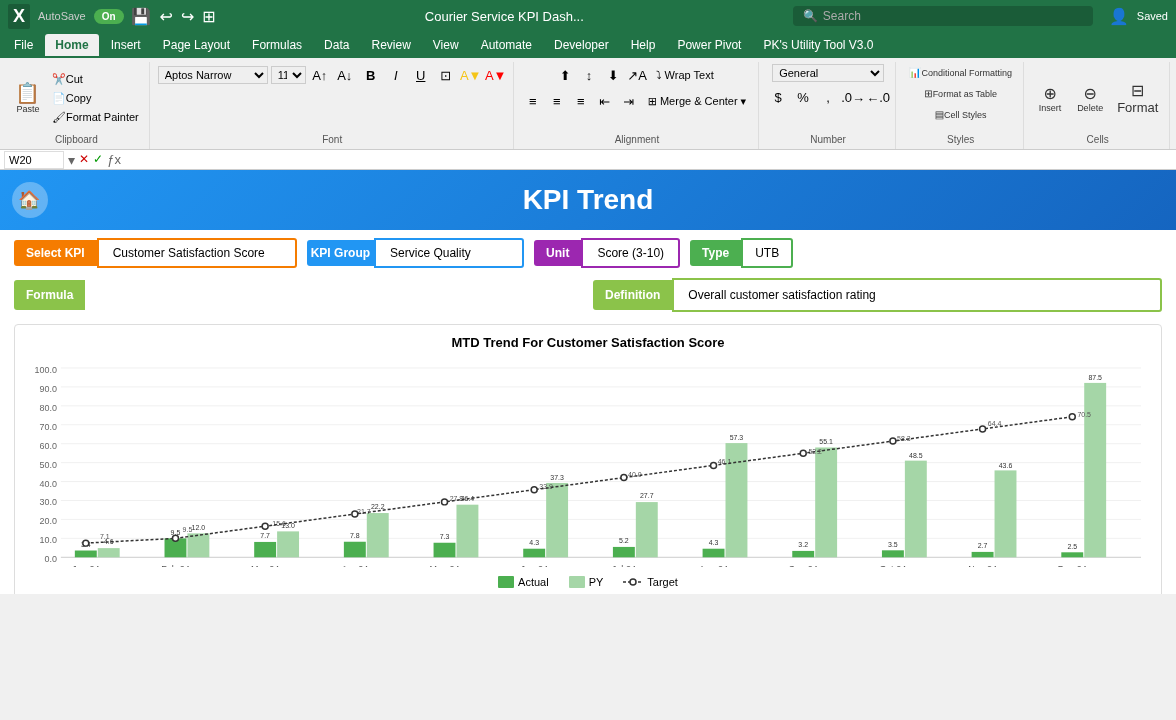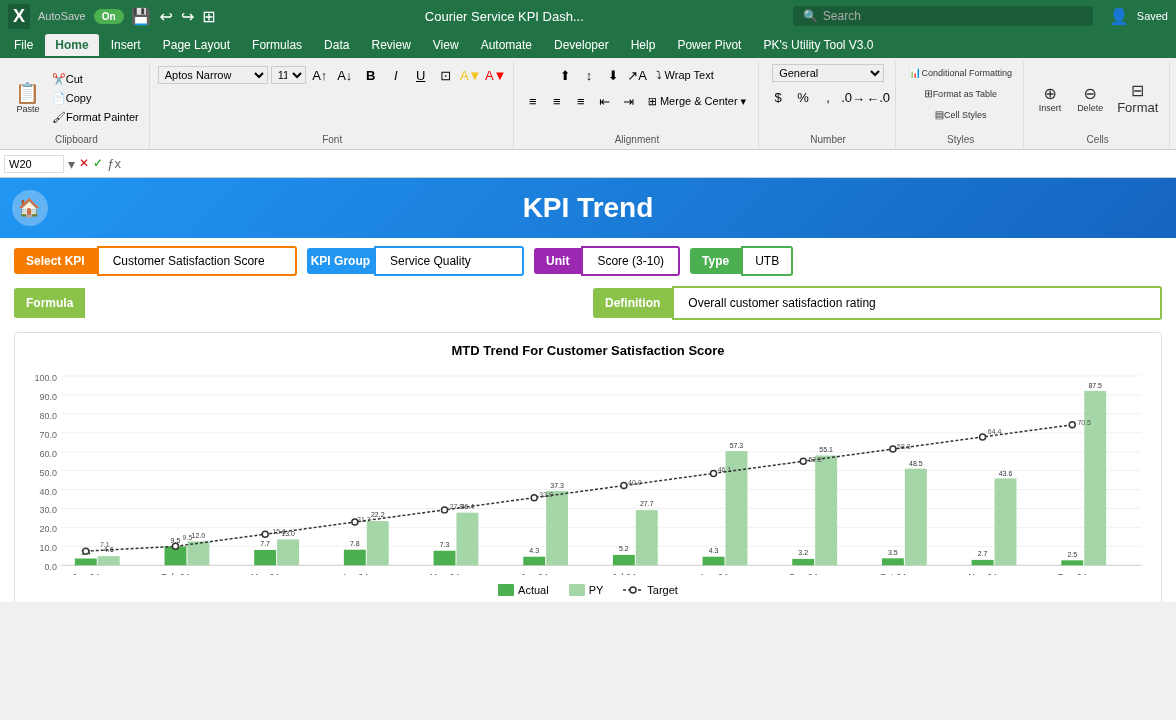--- a/index.html
+++ b/index.html
@@ -24,21 +24,21 @@
     .ribbon { background: #f0f0f0; border-bottom: 1px solid #ccc; padding: 4px 4px 0; display: flex; align-items: stretch; gap: 2px; height: 92px; }
     .ribbon-group { display: flex; flex-direction: column; align-items: center; border-right: 1px solid #ddd; padding: 2px 6px; min-width: fit-content; }
     .ribbon-group-label { font-size: 10px; color: #555; margin-top: auto; padding: 2px 0; }
     .ribbon-group-content { display: flex; align-items: center; gap: 2px; flex: 1; }
     .ribbon-btn { display: flex; flex-direction: column; align-items: center; justify-content: center; padding: 3px 5px; cursor: pointer; border-radius: 3px; font-size: 10px; color: #333; min-width: 36px; }
     .ribbon-btn .icon { font-size: 20px; line-height: 1; }
     .ribbon-btn .label { font-size: 9px; margin-top: 1px; }
     .ribbon-btn-sm { display: flex; align-items: center; padding: 2px 4px; cursor: pointer; border-radius: 2px; font-size: 11px; }
 
     
-    .formula-bar { display: flex; align-items: center; background: white; border-bottom: 1px solid #ccc; height: 28px; padding: 0 4px; gap: 4px; }
+    .formula-bar { display: flex; align-items: center; background: white; border-bottom: 1px solid #ccc; height: 20px; padding: 0 4px; gap: 4px; }
     .cell-ref { width: 60px; border: 1px solid #ddd; padding: 2px 4px; font-size: 11px; }
     .formula-actions { display: flex; gap: 4px; color: #666; }
     .formula-input { flex: 1; border: none; outline: none; font-size: 12px; padding: 2px 4px; }
 
     
     .kpi-header { background: linear-gradient(135deg, #2196f3, #1565c0); color: white; text-align: center; font-size: 28px; font-weight: bold; padding: 14px; position: relative; }
     .kpi-header-icon { position: absolute; left: 12px; top: 50%; transform: translateY(-50%); background: rgba(255,255,255,0.3); border-radius: 50%; width: 36px; height: 36px; display: flex; align-items: center; justify-content: center; font-size: 18px; }
 
     .kpi-content { background: white; padding: 8px 14px; }
 

